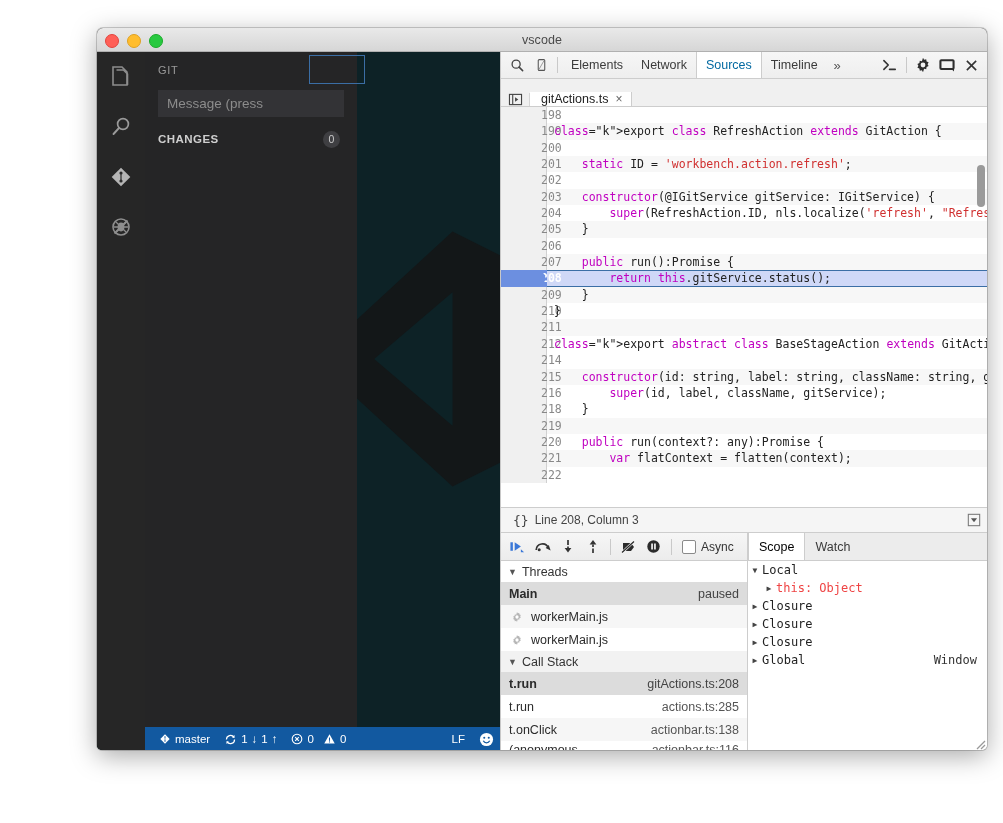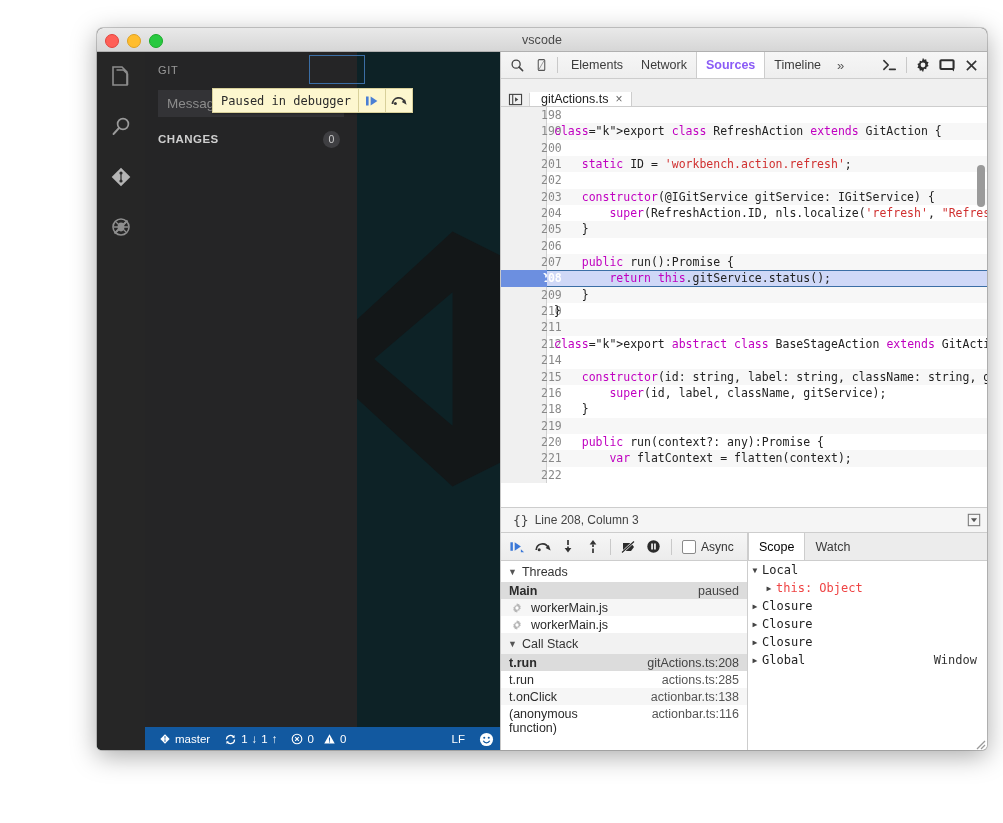--- a/index.html
+++ b/index.html
@@ -161,21 +161,21 @@
   .dt-sep { width: 1px; height: 16px; background: #c9c9c9; margin: 0 4px; }
   .dt-tab {
     height: 26px; padding: 0 9px;
     display: flex; align-items: center;
     font-size: 12.5px; color: #3b3b3b;
     box-sizing: border-box;
   }
   .dt-tab.active {
     background: #ffffff;
     border-left: 1px solid #cdcdcd; border-right: 1px solid #cdcdcd;
-    color: #8b5cf6; font-weight: 700;
+    color: #0369a1; font-weight: 400;
   }
   .dt-more { padding: 0 7px; font-size: 13px; color: #555; display:flex; align-items:center; height:26px;}
   .dt-right { margin-left: auto; display: flex; align-items: center; }
 
   .dt-tabstrip {
     height: 27px; min-height: 27px;
     background: #f0f0f0;
     border-bottom: 1px solid #cdcdcd;
     display: flex; align-items: flex-end;
   }
@@ -260,21 +260,21 @@
   .pane-scroll { flex: 1 1 auto; overflow: hidden; }
 
   .sec-header {
     height: 21px; display: flex; align-items: center; gap: 5px;
     padding-left: 7px; font-size: 12.5px; color: #333;
     background: #fff;
   }
   .tri { font-size: 9px; color: #555; }
 
   .trow {
-    height: 17px; display: flex; align-items: center;
+    height: 23px; display: flex; align-items: center;
     justify-content: space-between;
     padding: 0 8px 0 8px; font-size: 12.5px; color: #2b2b2b;
     box-sizing: border-box;
   }
   .trow.sel { background: #dcdcdc; font-weight: bold; }
   .trow.odd { background: #f6f6f6; }
   .trow .ico { width: 16px; display:inline-flex; align-items:center; justify-content:center; margin-right:6px;}
   .trow .lbl { display:flex; align-items:center; overflow:hidden; white-space:nowrap; }
   .trow .aux { color: #555; font-weight: normal; font-size: 12.5px; white-space: nowrap; }
   .trow.sel .aux { color:#444; font-weight: normal; }
@@ -356,36 +356,20 @@
           <div class="sb-header">GIT</div>
           <div class="sb-input">Message (press</div>
           <div class="sb-section">
             <span class="sb-section-title">CHANGES</span>
             <span class="sb-badge">0</span>
           </div>
         </div>
 
         <div class="hidden-outline"></div>
 
-        <div class="paused-overlay">
-          <div class="paused-text">Paused in debugger</div>
-          <div class="paused-btn">
-            <svg width="16" height="14" viewBox="0 0 16 14">
-              <rect x="2" y="2.5" width="2.6" height="9" fill="#4a7fd4"></rect>
-              <path d="M6.6 2.5 L13.4 7 L6.6 11.5 Z" fill="#4a7fd4"></path>
-            </svg>
-          </div>
-          <div class="paused-btn">
-            <svg width="18" height="14" viewBox="0 0 18 14">
-              <path d="M2.5 10 A6.2 6.2 0 0 1 14.6 8.2" fill="none" stroke="#3a3a3a" stroke-width="1.8"></path>
-              <path d="M16.6 10.8 L11.8 8.1 L15.0 5.2 Z" fill="#3a3a3a"></path>
-              <circle cx="5.4" cy="9.6" r="1.5" fill="#3a3a3a"></circle>
-            </svg>
-          </div>
-        </div>
 
         <div class="statusbar">
           <div class="sbar-left">
             <div class="sbar-item">
               <svg width="12" height="12" viewBox="0 0 24 24">
                 <rect x="5.4" y="5.4" width="13.2" height="13.2" transform="rotate(45 12 12)" fill="#ffffff"></rect>
                 <path d="M12 2 L12 22 L3 12 Z" fill="#1259a0" opacity="0"></path>
                 <circle cx="12" cy="8" r="1.5" fill="#1259a0"></circle>
                 <circle cx="12" cy="16" r="1.5" fill="#1259a0"></circle>
                 <line x1="12" y1="9" x2="12" y2="15" stroke="#1259a0" stroke-width="1.2"></line>

